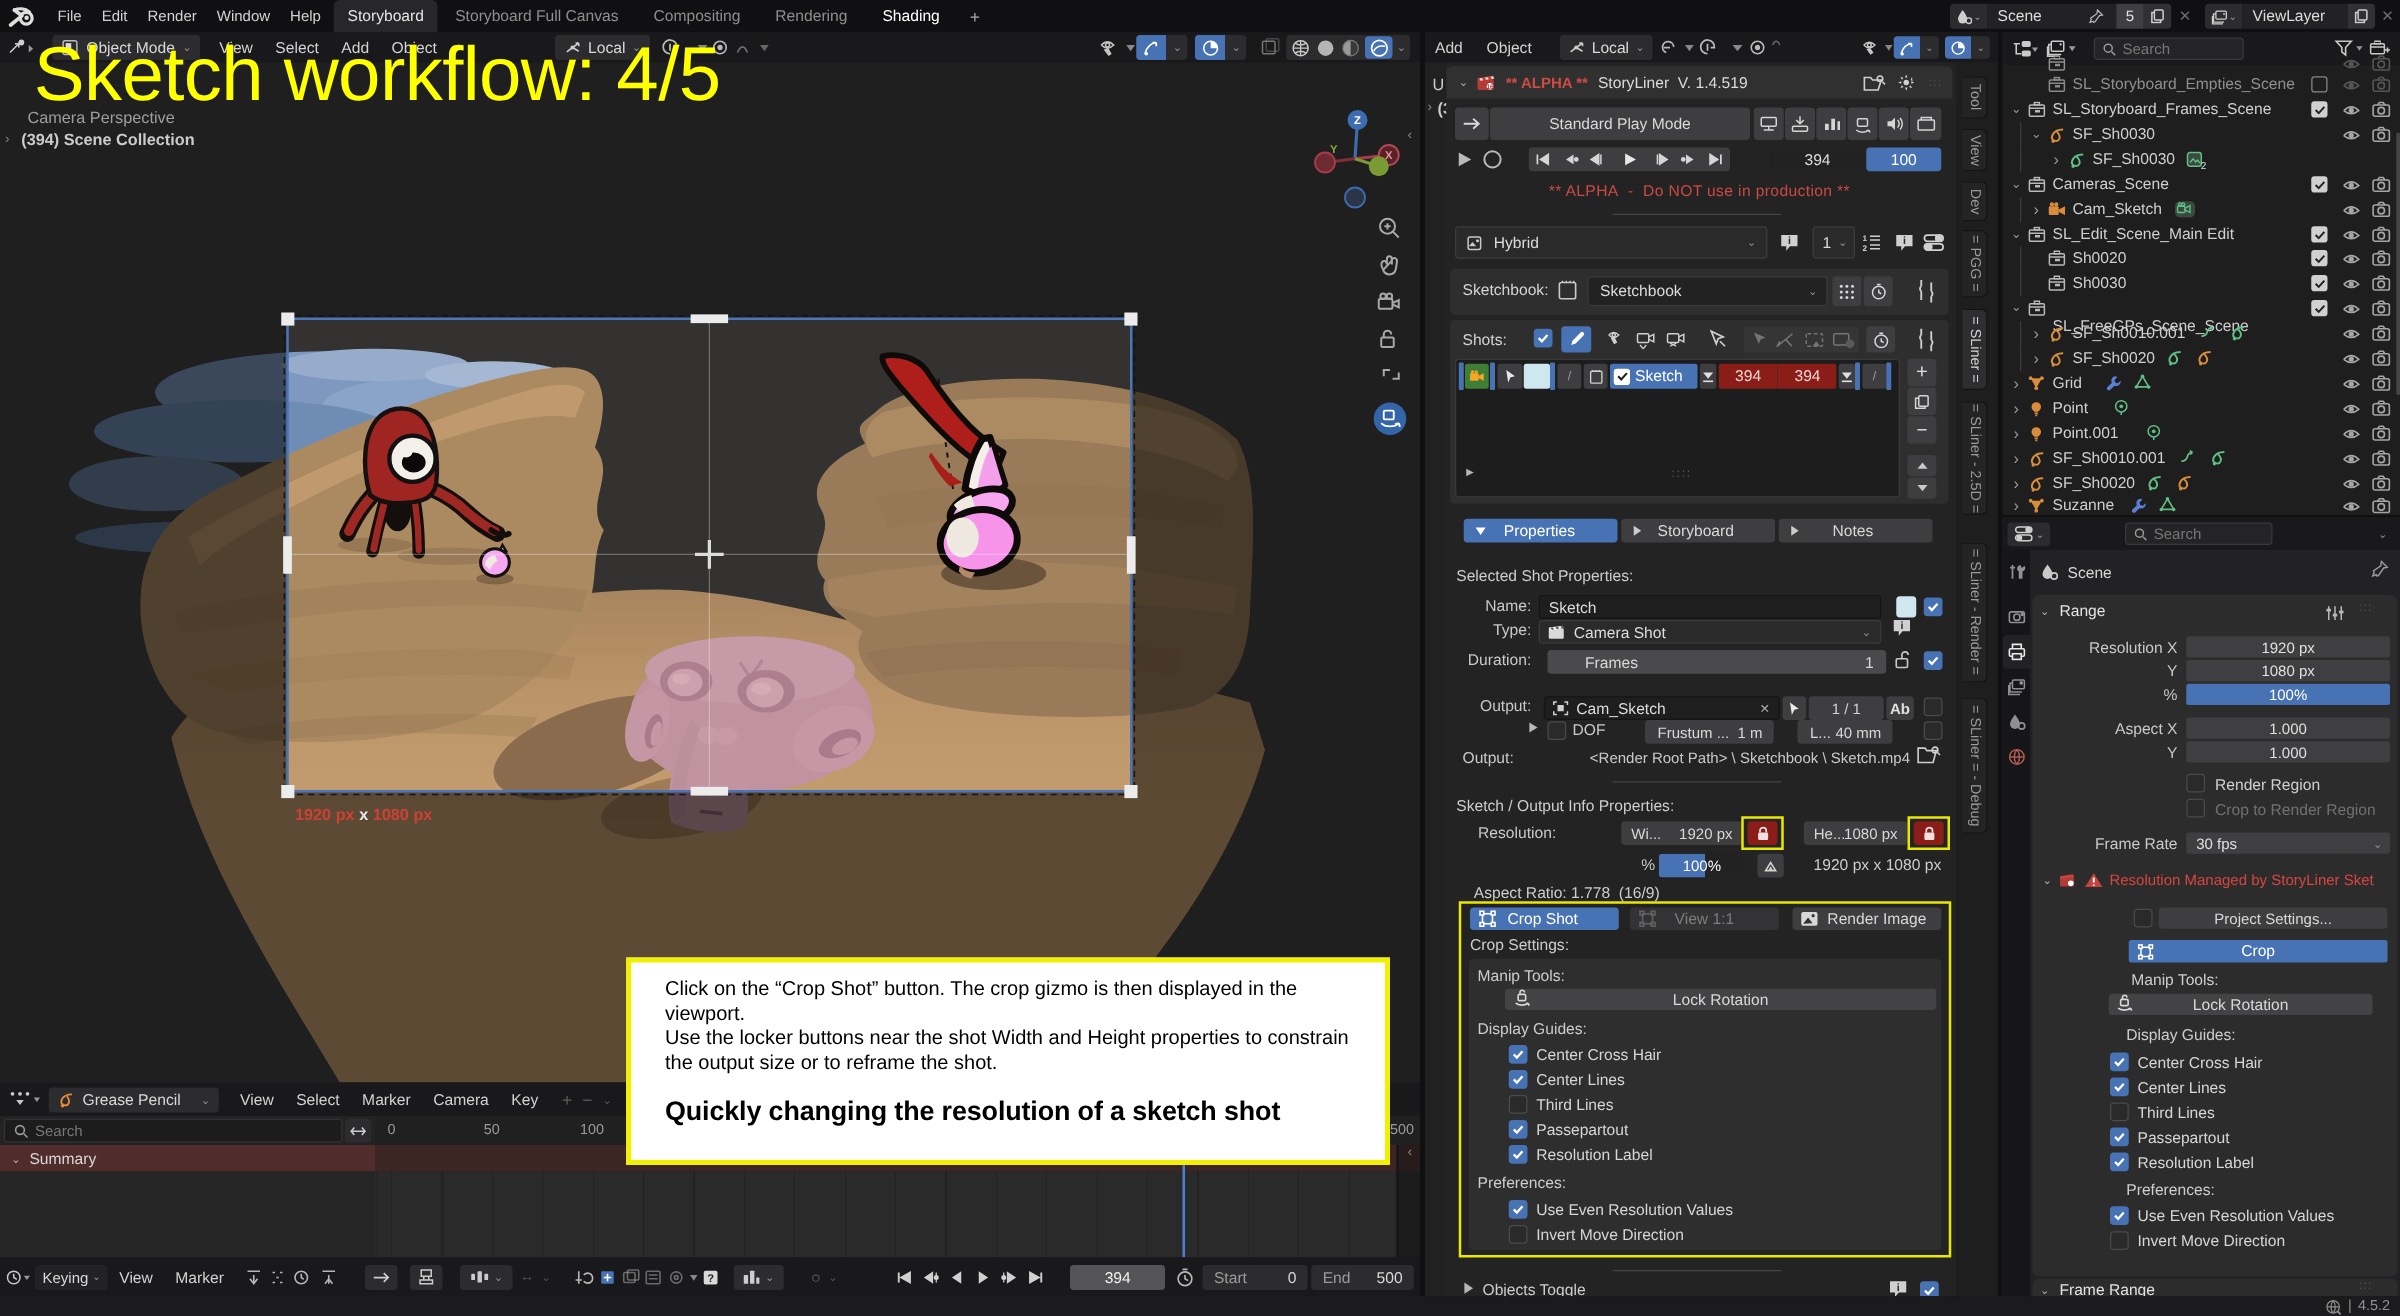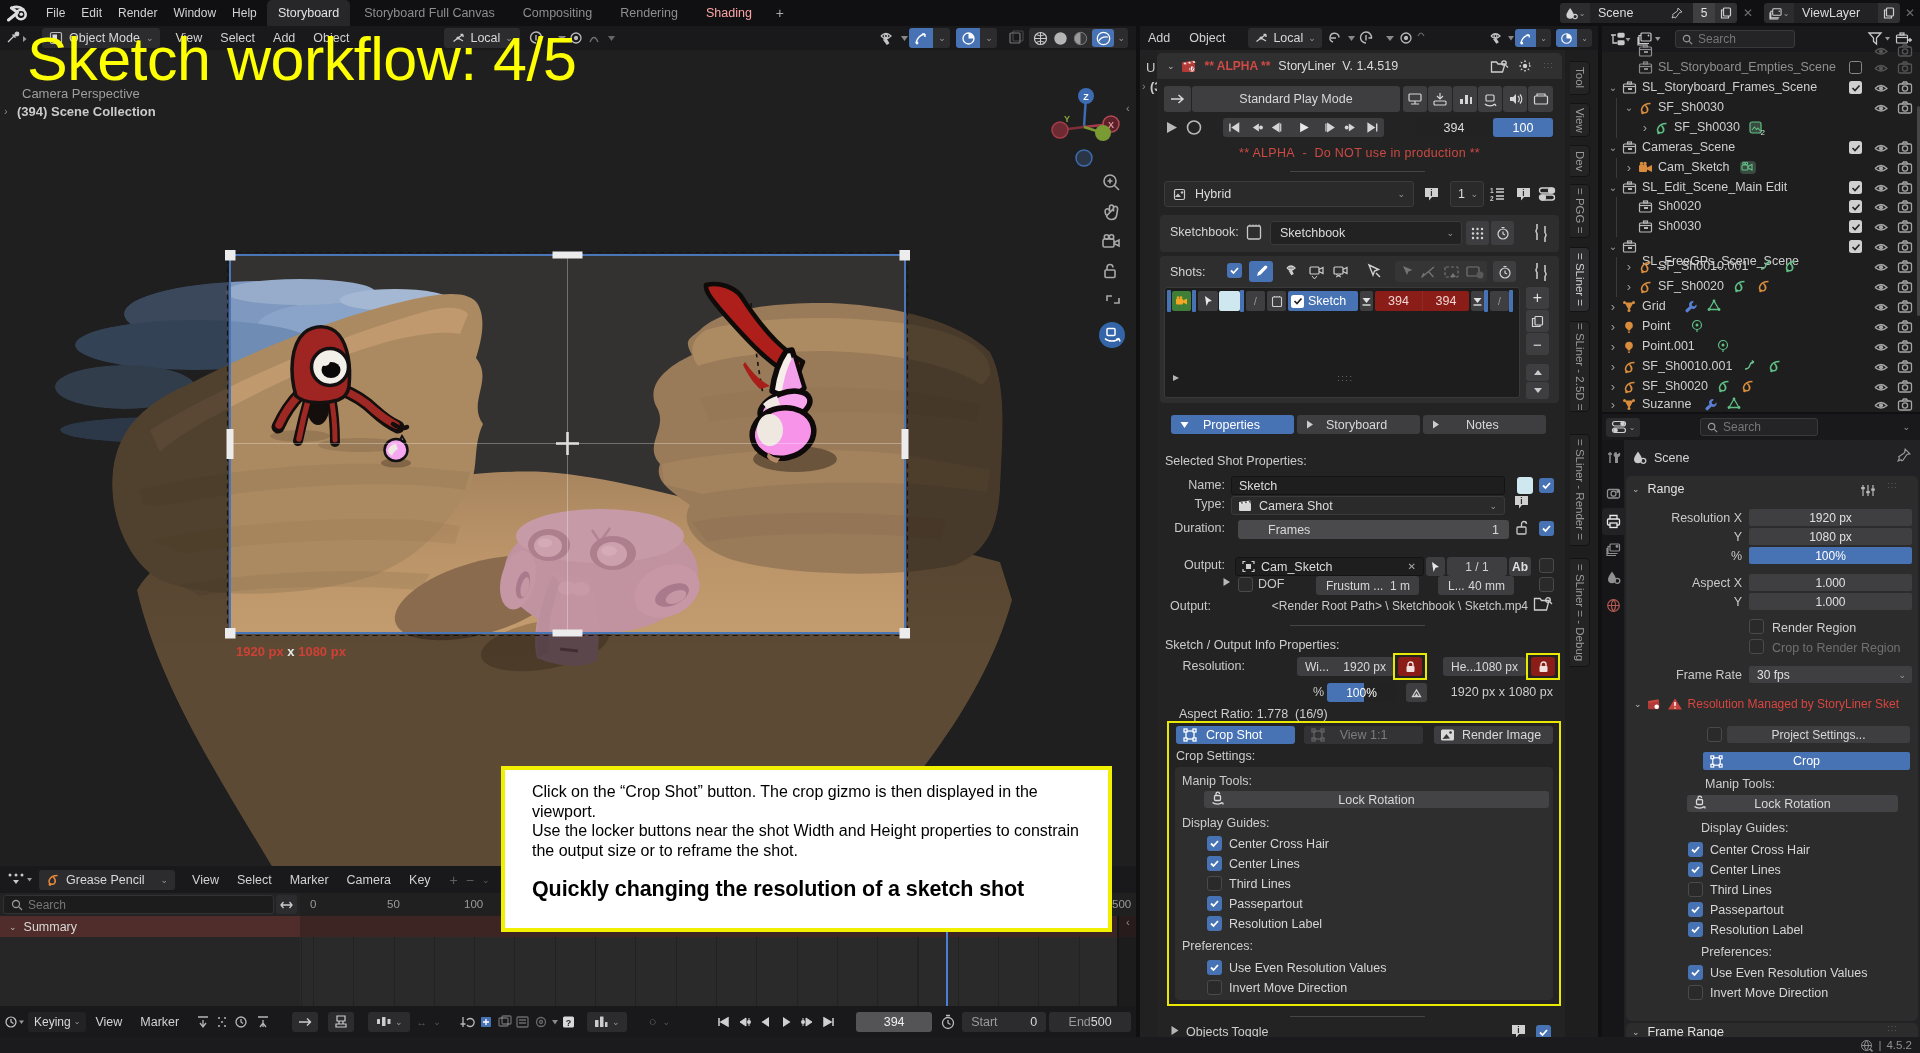--- a/index.html
+++ b/index.html
@@ -36,21 +36,21 @@
     <div class="tm">Render</div>
     <div class="tm">Window</div>
     <div class="tm">Help</div>
 </div>
 <style>.tm{padding:0 8px;color:#d2d2d2;font-size:12px}</style>
 <div class="ab flex" style="left:267px;top:0;height:26px;font-size:12.5px">
   <div style="background:#27272a;color:#e4e4e4;height:26px;display:flex;align-items:center;padding:0 11px;border-radius:5px 5px 0 0">Storyboard</div>
   <div class="wtab">Storyboard Full Canvas</div>
   <div class="wtab">Compositing</div>
   <div class="wtab">Rendering</div>
-  <div class="wtab" style="color:#fca5a5">Shading</div>
+  <div class="wtab" style="color:#ffffff">Shading</div>
   <div style="color:#aaa;padding:0 10px;font-size:14px">+</div>
 </div>
 <style>.wtab{color:#8e8e8e;padding:0 14px}</style>
 
 <div class="ab flex" style="left:1560px;top:3px;height:20px">
   <div class="btn" style="width:30px;height:20px;border-radius:3px 0 0 3px;gap:1px;background:#2c2c2e">
     <svg width="13" height="13" viewBox="0 0 14 14">
         <path d="M5.5 1 C8 4.5 9.5 6.8 9.5 8.7 a4 4 0 0 1 -8 0 C1.5 6.8 3 4.5 5.5 1 Z" fill="#cfcfcf"></path>
         <circle cx="10.8" cy="10.3" r="2.4" fill="none" stroke="#cfcfcf" stroke-width="1.2"></circle>
       </svg>
@@ -564,21 +564,21 @@
         <circle cx="8" cy="9" r="5.5"></circle>
         <path d="M8 6 v3 l2.5 1.5 M6 1.5 h4"></path>
       </g>
     </svg>
   <div style="width:6px"></div>
   <div class="btn" style="width:84px;height:20px;background:#2c2c2e;font-size:12.5px;justify-content:space-between;padding:0 9px">
       <span style="color:#9b9b9b">Start</span>
       <span>0</span>
     </div>
   <div style="width:3px"></div>
-  <div class="btn" style="width:82px;height:20px;background:#2c2c2e;font-size:12.5px;padding:0 9px">
+  <div class="btn" style="width:82px;height:20px;background:#2c2c2e;font-size:12.5px;justify-content:space-between;padding:0 9px">
       <span style="color:#9b9b9b">End</span>
       <span>500</span>
     </div>
 </div>
 
 <div class="ab" id="rvp" style="left:1140px;top:26px;width:458px;height:1011px;background:#212122;overflow:hidden;font-size:12.5px">
 
   <div class="ab flex" style="left:0;top:0;width:458px;height:24px;background:#19191b">
     <div class="hm" style="padding:0 10px 0 8px">Add</div>
       <div class="hm">Object</div>

